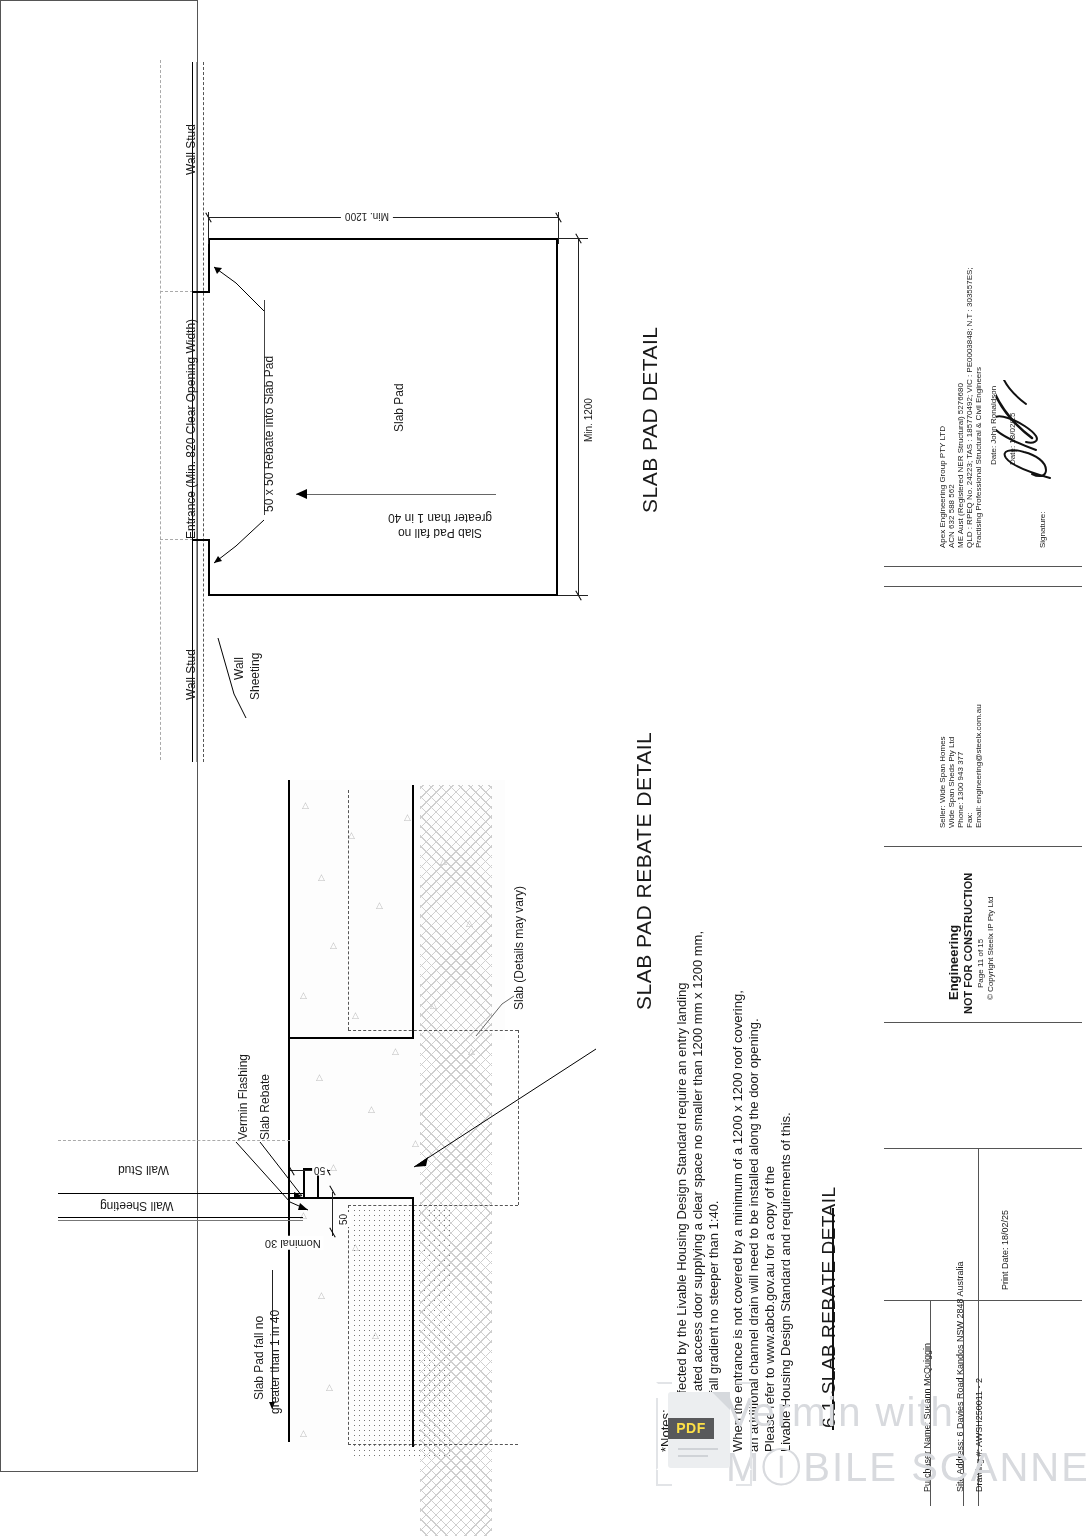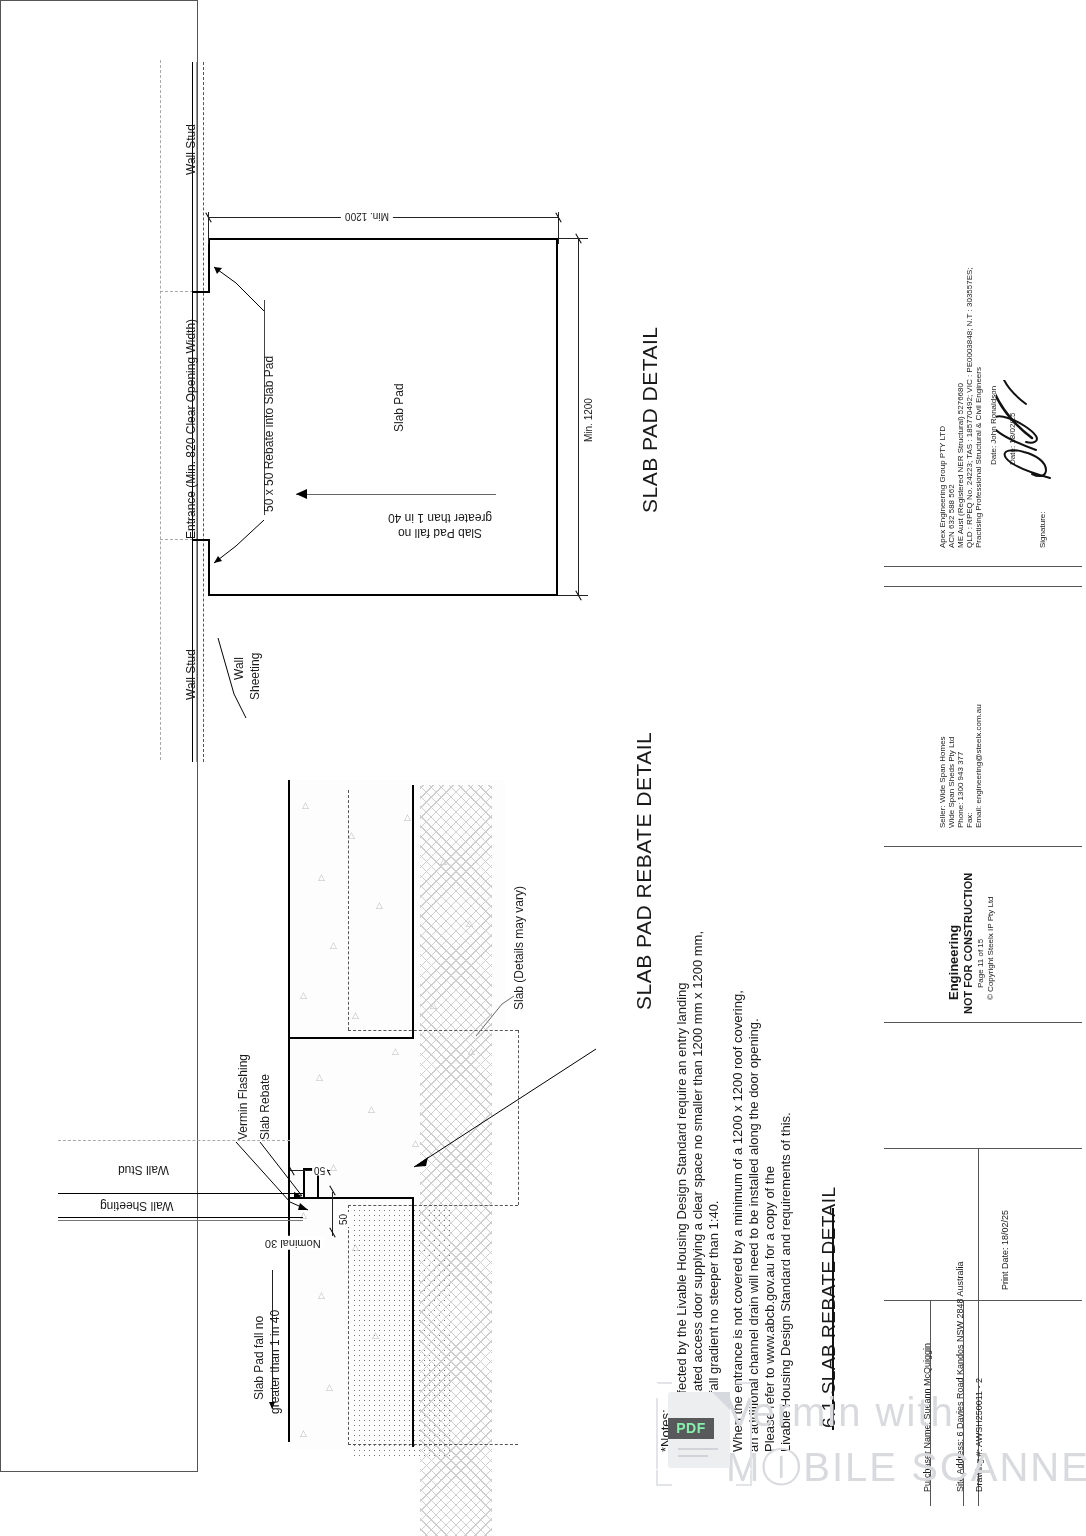--- a/index.html
+++ b/index.html
@@ -47,21 +47,21 @@
            border-right:3px solid transparent;border-top:7px solid #000;}
 
   
   .wm{position:absolute;color:#d8dade;font-size:40px;letter-spacing:2px;
       white-space:nowrap;pointer-events:none;}
   .pdficon{position:absolute;width:62px;height:76px;background:#eceef0;
      border-radius:3px;}
   .pdficon .fold{position:absolute;right:0;top:0;width:0;height:0;
      border-left:18px solid transparent;border-top:18px solid #d6d9dd;}
   .pdficon .tag{position:absolute;left:0;top:26px;width:46px;height:21px;
-     background:#58595b;color:#86efac;font-size:14px;font-weight:bold;
+     background:#58595b;color:#fde047;font-size:14px;font-weight:bold;
      text-align:center;line-height:21px;letter-spacing:.5px;}
   .pdficon .l1{position:absolute;left:10px;top:56px;width:40px;height:2px;background:#d0d3d7;}
   .pdficon .l2{position:absolute;left:10px;top:63px;width:30px;height:2px;background:#d0d3d7;}
   .brk{position:absolute;border:1px solid #dfe1e4;}
 </style>
 </head>
 <body>
 
 <div class="page">
 

